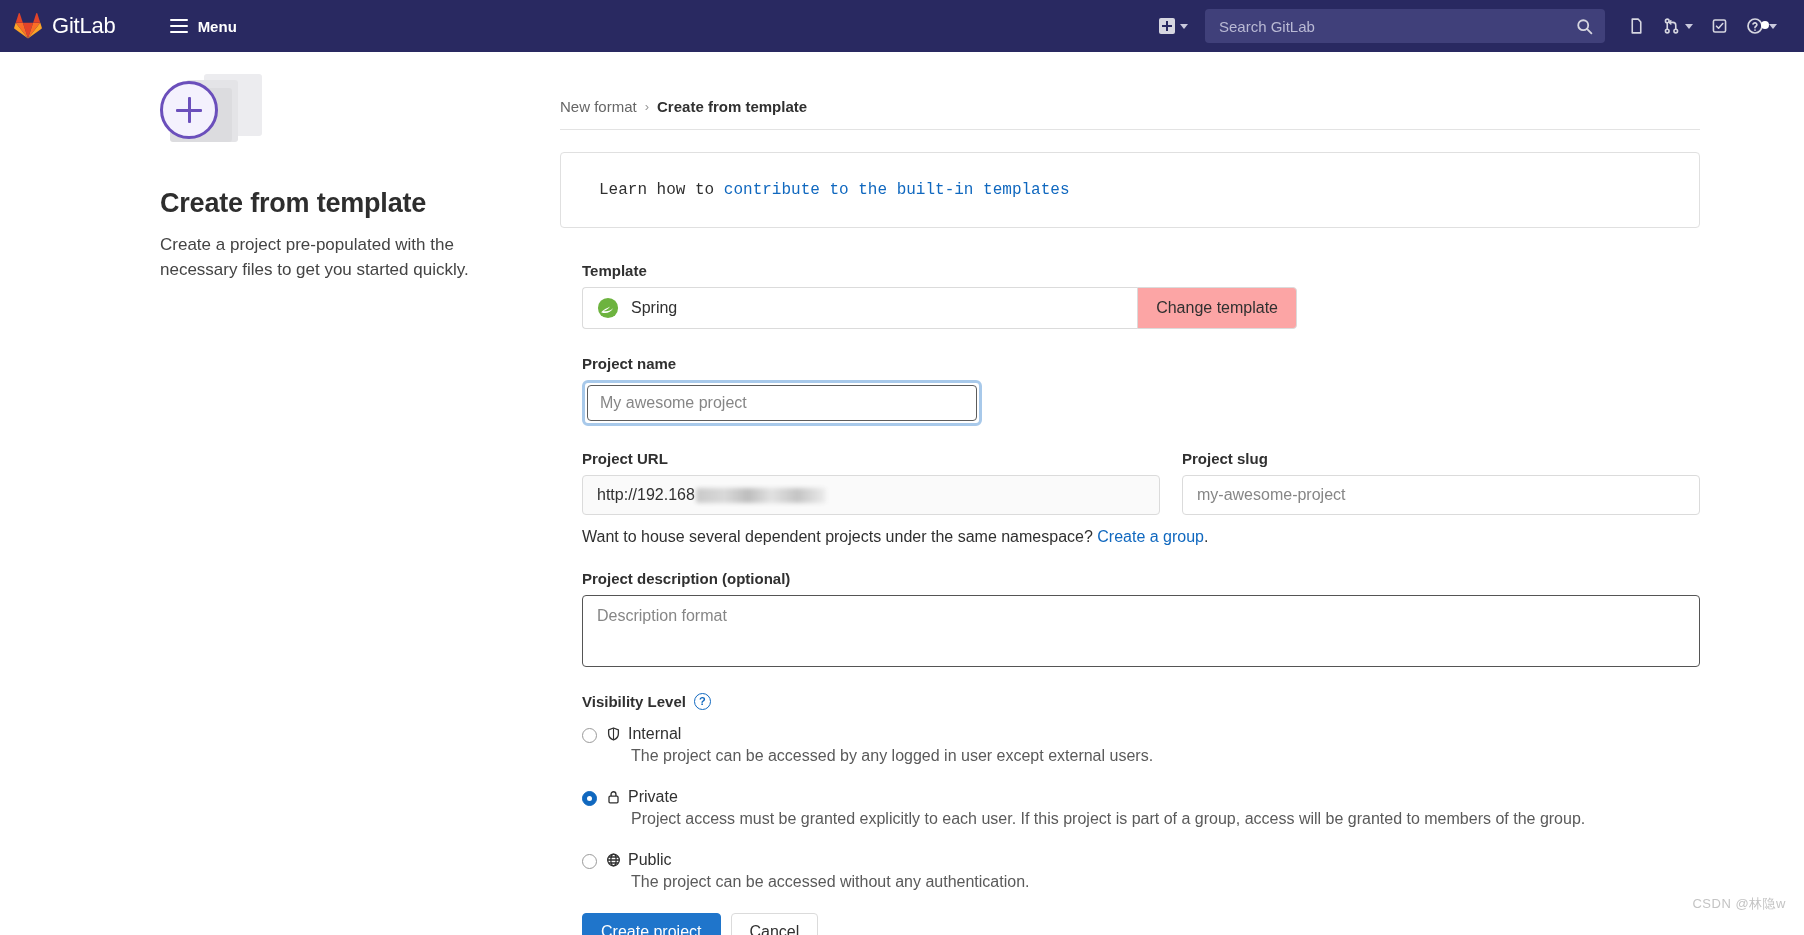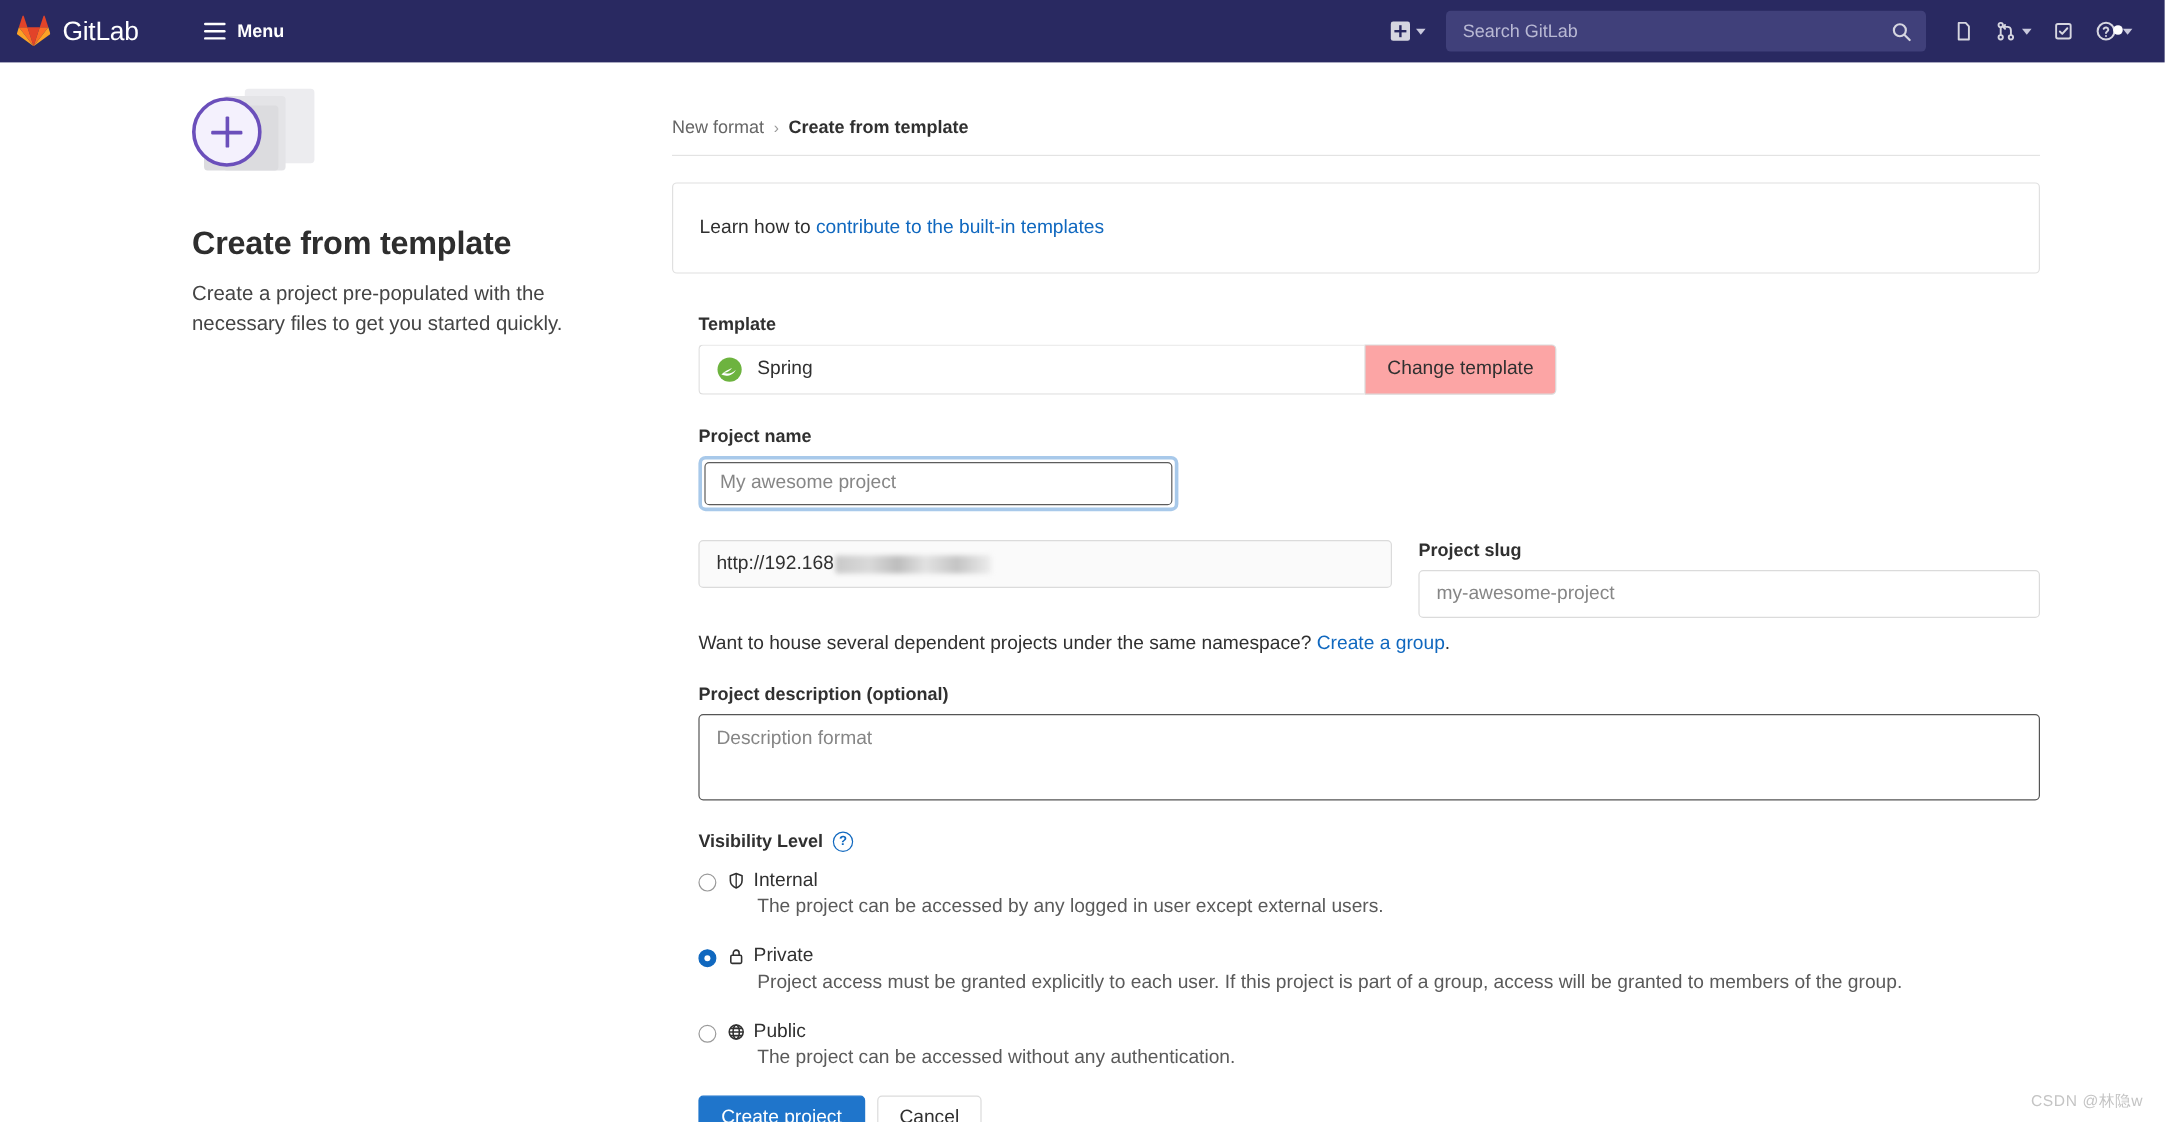--- a/index.html
+++ b/index.html
@@ -200,24 +200,25 @@
   .breadcrumb .crumb-sep { color: #999999; font-size: 13px; }
   .breadcrumb .crumb-current { color: #303030; font-weight: 600; }
   .breadcrumb-rule {
     border-bottom: 1px solid #e3e3e3;
     margin: 14px 0 22px 0;
   }
 
   .info-card {
     border: 1px solid #e0e0e0;
     border-radius: 4px;
-    padding: 28px 22px;
+    padding: 28px 38px;
     font-size: 16px;
     color: #303030;
     margin-bottom: 34px;
+    font-family: Liberation Mono, monospace;
   }
   .link { color: #1068bf; cursor: pointer; }
 
   .form-area { padding-left: 22px; }
 
   .field-label {
     font-size: 15px;
     font-weight: 700;
     color: #303030;
     margin-bottom: 8px;
@@ -441,21 +442,21 @@
     padding: 0 18px;
     height: 39px;
     font-size: 16px;
     cursor: pointer;
     font-family: "Liberation Sans", sans-serif;
   }
 
   .watermark {
     position: absolute;
     right: 18px;
-    bottom: 8px;
+    bottom: 22px;
     font-size: 13px;
     color: #c4c4c4;
     letter-spacing: 0.5px;
     user-select: none;
   }
 </style>
 </head>
 <body>
 
 <div class="navbar">
@@ -589,20 +590,21 @@
         <button class="change-template-btn">Change template</button>
       </div>
 
       <label class="field-label">Project name</label>
       <div class="name-wrap">
         <input class="text-input" type="text" placeholder="My awesome project" style="">
       </div>
 
       <div class="two-col">
         <div class="col-url">
+          <label class="field-label">Project URL</label>
           <div class="url-input">
             <span>http://192.168</span>
               <span class="redacted"></span>
           </div>
         </div>
         <div class="col-slug">
           <label class="field-label">Project slug</label>
           <input class="slug-input" type="text" placeholder="my-awesome-project" style="">
         </div>
       </div>

